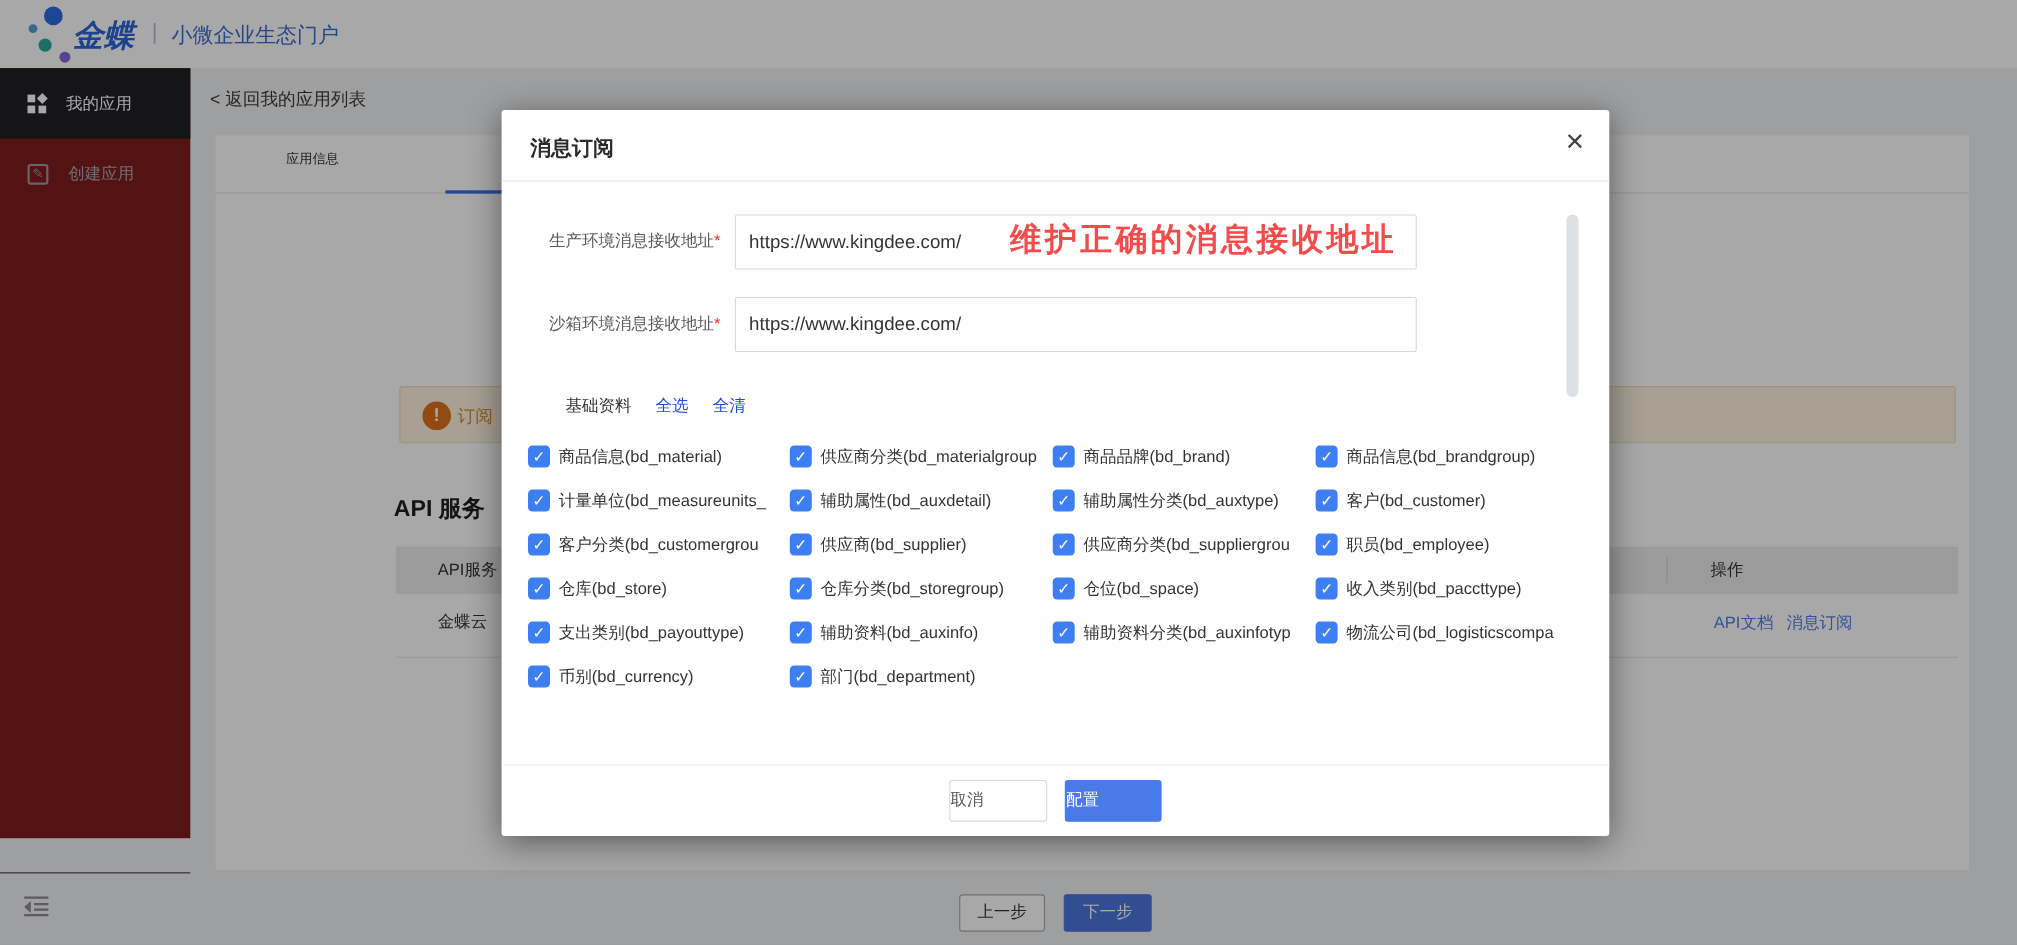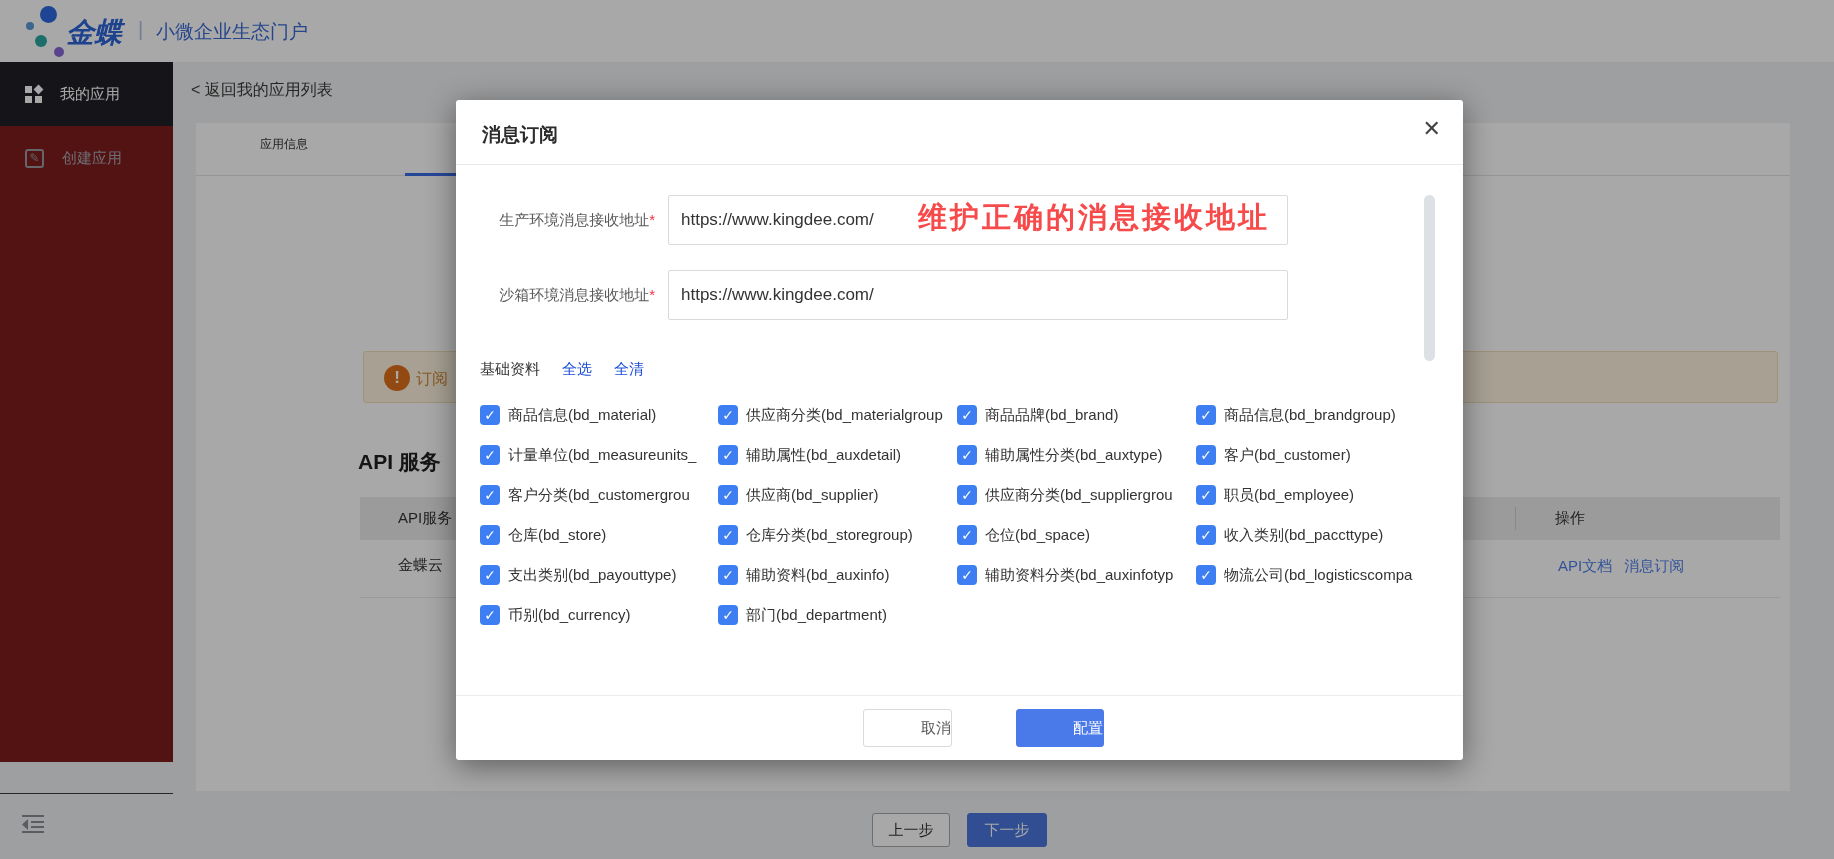--- a/index.html
+++ b/index.html
@@ -73,36 +73,36 @@
                  text-align:right; line-height:50px; }
   .req { color:#f5313d; }
   .field-input { position:absolute; left:212px; width:620px; height:50px; border:1px solid #d9d9d9;
                  border-radius:2px; font-size:17px; color:#333; padding:0 12px;
                  font-family:"Liberation Sans","DejaVu Sans",sans-serif; outline:none; background:#fff; }
   .row1 { top:95px; } .row2 { top:170px; }
   .annotation { position:absolute; left:462px; top:98px; font-size:29px; font-weight:bold;
                 color:#f74b4b; letter-spacing:3px; white-space:nowrap; }
 
   .group-row { position:absolute; left:24px; top:260px; display:flex; gap:22px; font-size:15px; }
-  .group-title { color:#333; }
+  .group-title { color:#333;margin-left:34px; }
   .group-link { color:#1d4ed8; cursor:pointer; }
 
   .cb-grid { position:absolute; left:24px; top:295px; display:grid;
              grid-template-columns:238px 239px 239px 260px; grid-auto-rows:40px; }
   .cb-item { display:flex; align-items:center; overflow:visible; white-space:nowrap; }
   .cb { flex:none; width:20px; height:20px; border-radius:4px; background:#3d7ef2; color:#fff;
         font-size:14px; font-weight:bold; text-align:center; line-height:20px; cursor:pointer; }
   .cb-label { margin-left:8px; font-size:15px; color:#333; background:transparent; }
 
   .m-scrollbar { position:absolute; left:968px; top:95px; width:11px; height:166px;
                  background:#dce1e6; border-radius:6px; }
 
   .m-footer { position:absolute; left:0; bottom:0; width:1007px; height:65px; border-top:1px solid #ededed;
               display:flex; justify-content:center; gap:16px; padding-top:13px; }
-  .m-btn { height:38px; border-radius:3px; font-size:15px; text-align:right; line-height:36px; cursor:pointer;margin-left:48px; }
+  .m-btn { height:38px; border-radius:3px; font-size:15px; text-align:left; line-height:36px; cursor:pointer; }
   .btn-cancel { width:89px; background:#fff; border:1px solid #d9d9d9; color:#555; }
   .btn-confirm { width:88px; background:#4a79e9; border:1px solid #4a79e9; color:#fff; }
 </style>
 </head>
 <body>
 
 <div class="screen">
 
   <div class="app-header">
     <div class="logo-dots">

